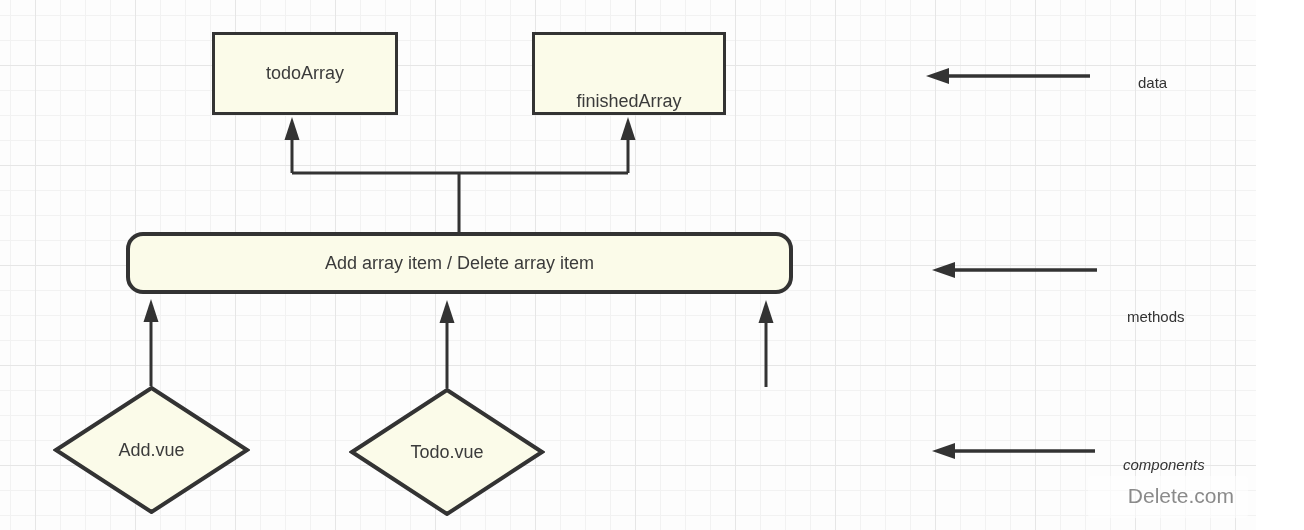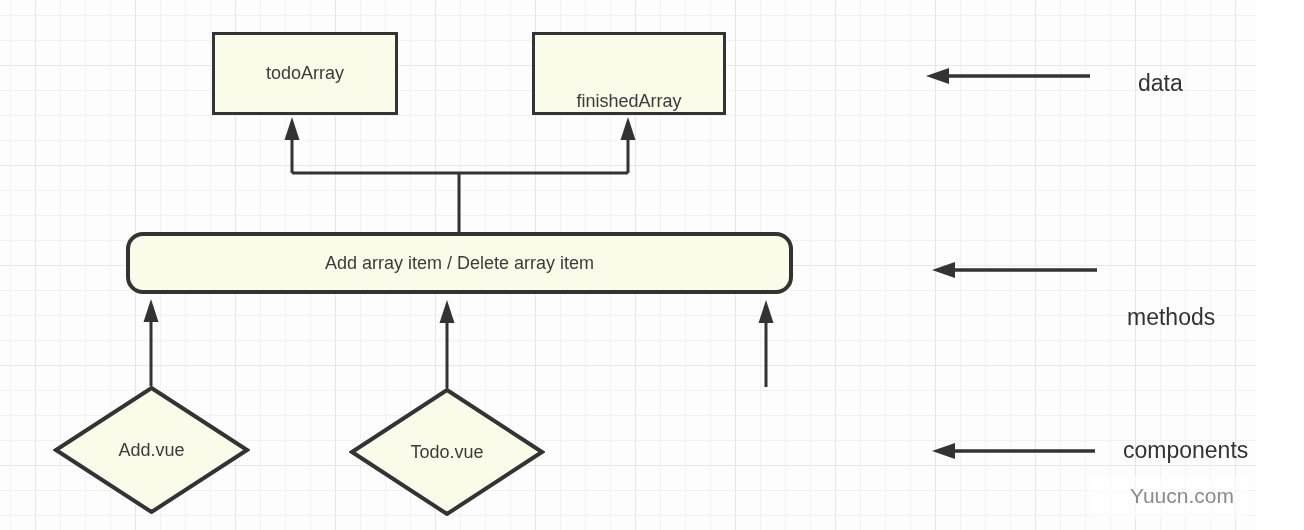--- a/index.html
+++ b/index.html
@@ -56,27 +56,27 @@
     justify-content: center;
     color: #3b3b3b;
     font-size: 18px;
   }
   .diamond.d-add      { left: 53px;  top: 386px; width: 197px; height: 128px; }
   .diamond.d-todo     { left: 349px; top: 388px; width: 196px; height: 128px; }
   .diamond.d-finished { left: 666px; top: 387px; width: 196px; height: 128px; }
   .legend-label {
     position: absolute;
     color: #333333;
-    font-size: 23px;
+    font-size: 15px;
     line-height: 22px;
     white-space: nowrap;
   }
   .legend-data       { left: 1138px; top: 72px; }
   .legend-methods    { left: 1127px; top: 258px; margin-top: 48px; }
-  .legend-components { left: 1123px; top: 439px; }
+  .legend-components { left: 1123px; top: 454px; font-style: italic; }
   .watermark {
     position: absolute;
     right: 8px;
     bottom: 12px;
     font-size: 21px;
     color: #8a8a8a;
     background: rgba(255,255,255,0.55);
     padding: 8px 14px 10px 40px;
     border-radius: 4px;
     white-space: nowrap;
@@ -141,15 +141,15 @@
     <svg width="196" height="128" viewBox="0 0 196 128">
       <polygon points="98,2 193,64 98,126 3,64" fill="#fbfbe9" stroke="#333333" stroke-width="4"></polygon>
     </svg>
     <span class="label">Todo.vue</span>
   </div>
 
   <div class="legend-label legend-data">data</div>
   <div class="legend-label legend-methods">methods</div>
   <div class="legend-label legend-components">components</div>
 
-  <div class="watermark">Yuucn.com</div>
+  <div class="watermark">Delete.com</div>
 
 </div>
 
 </body></html>

